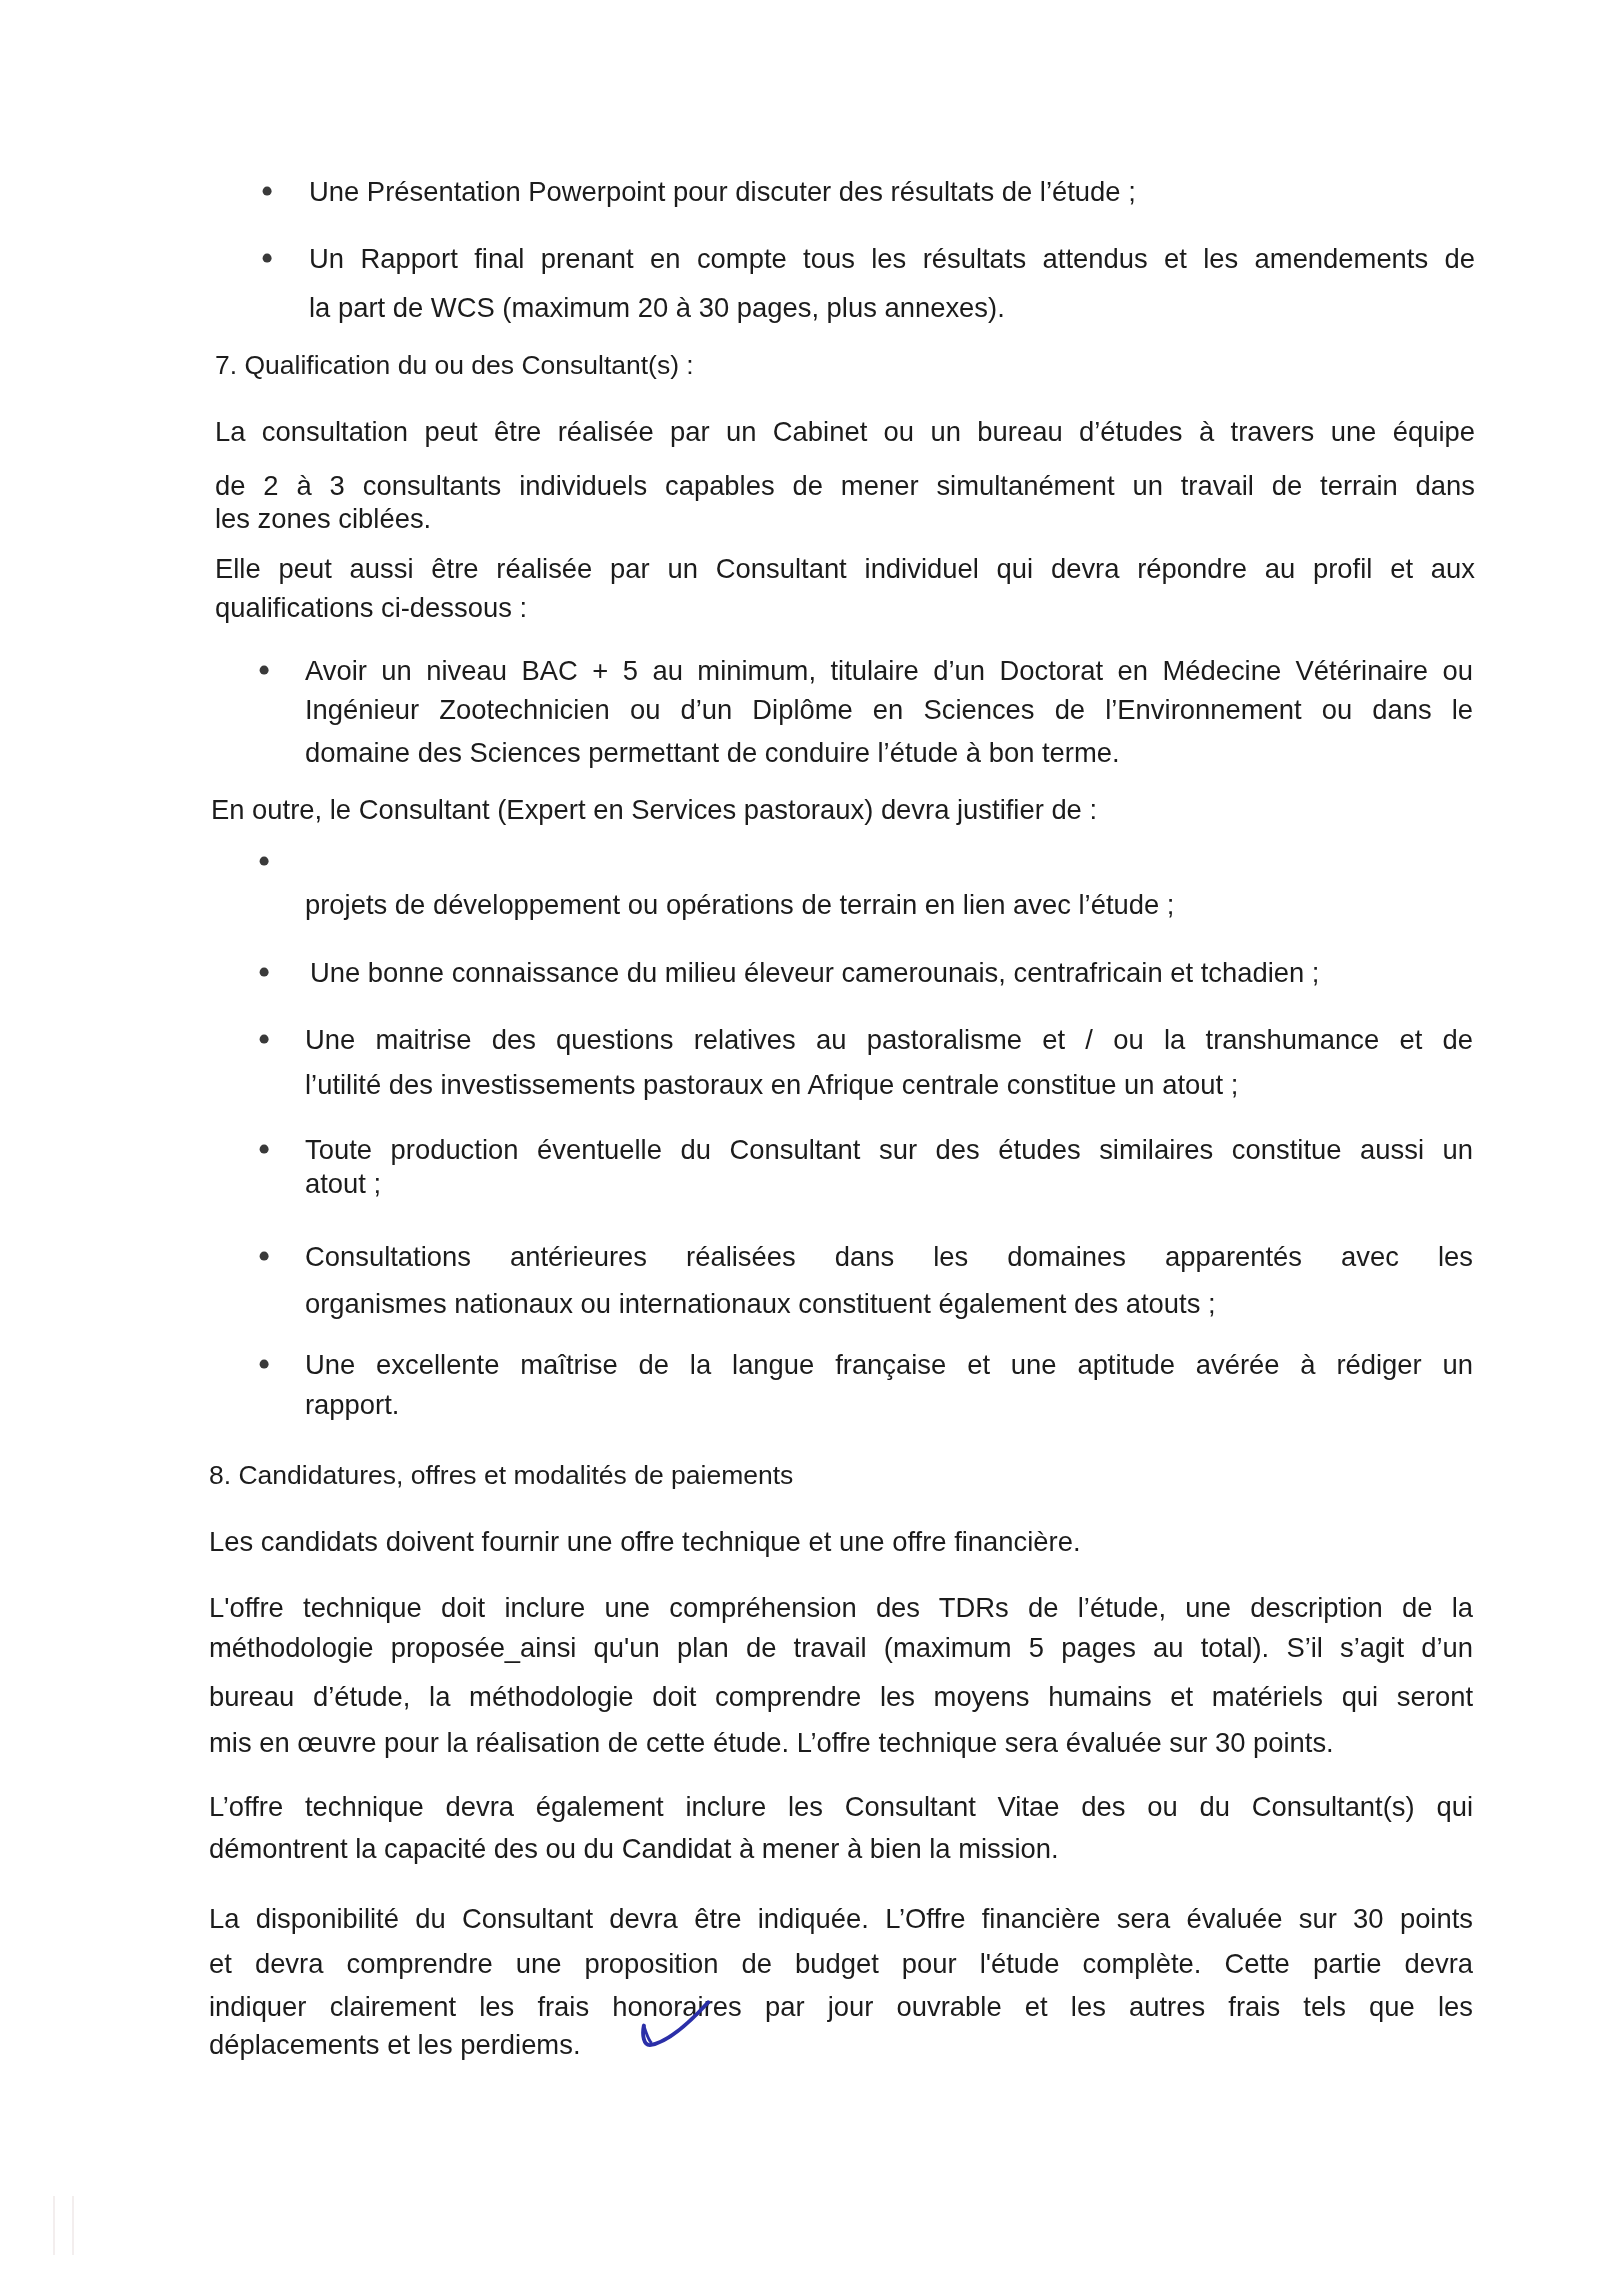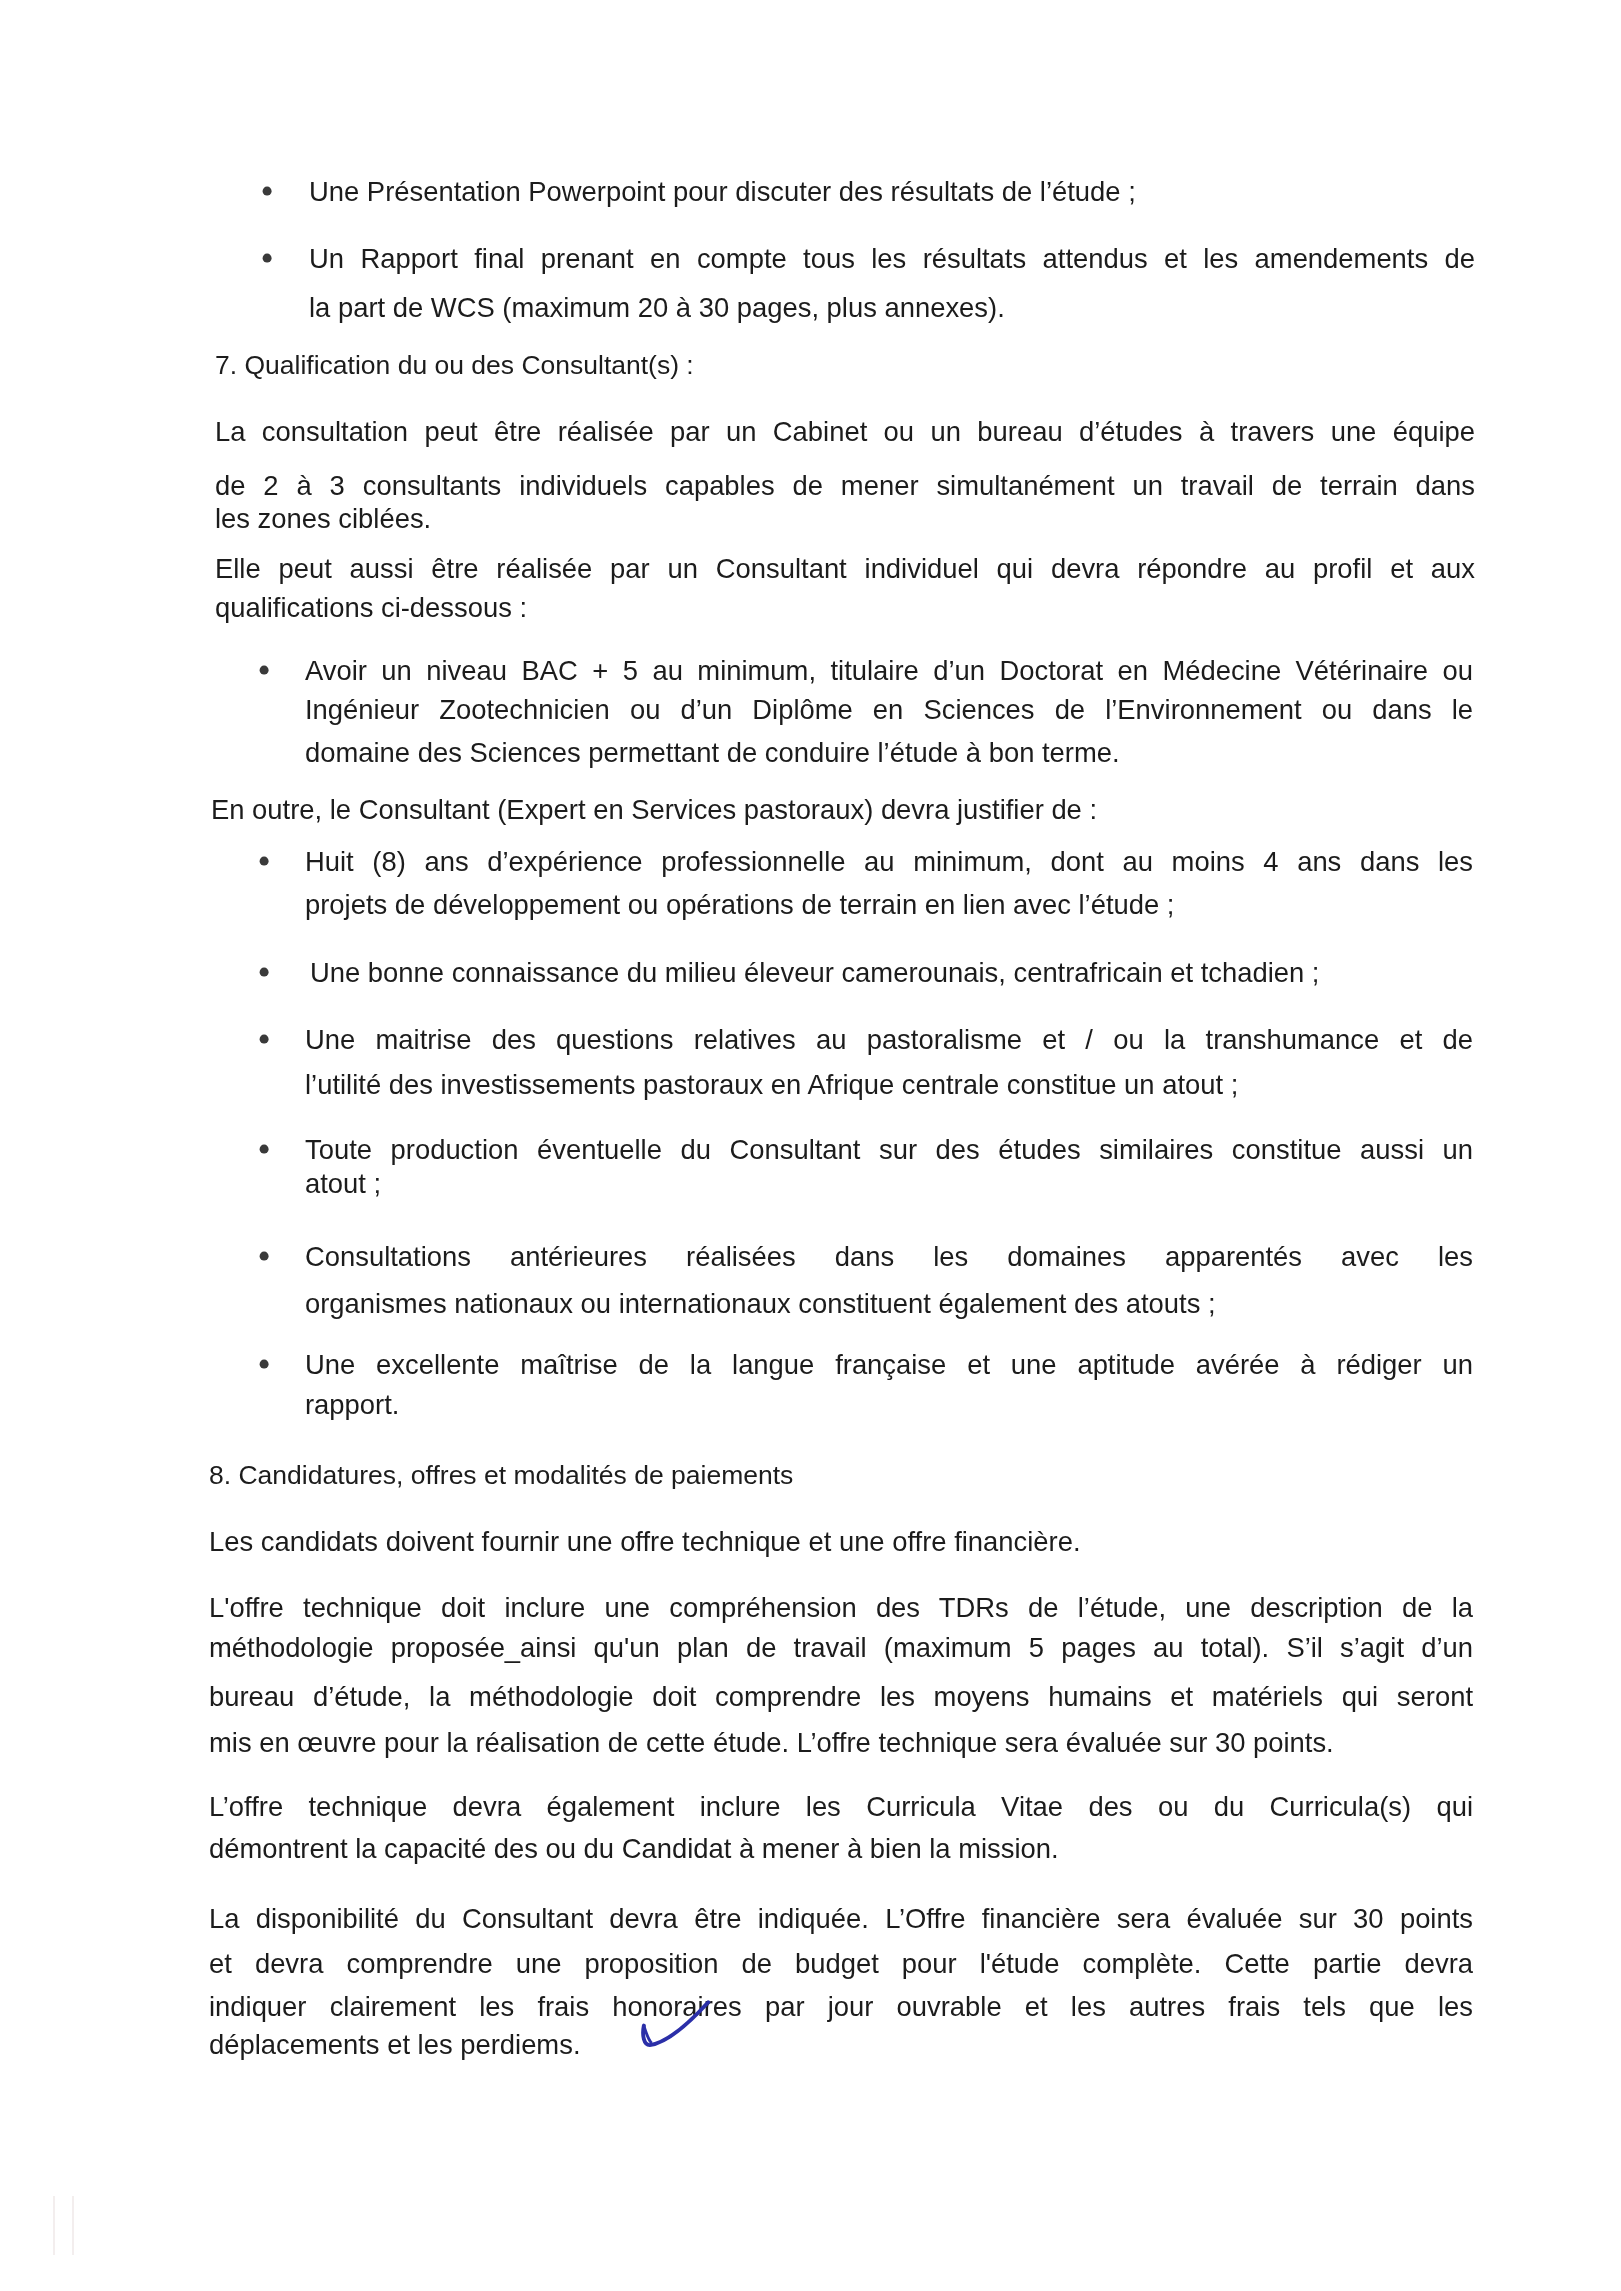--- a/index.html
+++ b/index.html
@@ -43,21 +43,20 @@
   <div class="line" style="left:183px;top:607px">qualifications ci-dessous :</div>
 
   <span class="bullet" style="left:232px;top:670px"></span>
   <div class="line just" style="left:273px;top:670px;width:1168px">Avoir un niveau BAC + 5 au minimum, titulaire d’un Doctorat en Médecine Vétérinaire ou</div>
   <div class="line just" style="left:273px;top:709px;width:1168px">Ingénieur Zootechnicien ou d’un Diplôme en Sciences de l’Environnement ou dans le</div>
   <div class="line" style="left:273px;top:752px">domaine des Sciences permettant de conduire l’étude à bon terme.</div>
 
   <div class="line" style="left:179px;top:809px">En outre, le Consultant (Expert en Services pastoraux) devra justifier de :</div>
 
   <span class="bullet" style="left:232px;top:861px"></span>
-  <div class="line just" style="left:273px;top:861px;width:1168px">Huit (8) ans d’expérience professionnelle au minimum, dont au moins 4 ans dans les</div>
   <div class="line" style="left:273px;top:904px">projets de développement ou opérations de terrain en lien avec l’étude ;</div>
 
   <span class="bullet" style="left:232px;top:972px"></span>
   <div class="line" style="left:278px;top:972px">Une bonne connaissance du milieu éleveur camerounais, centrafricain et tchadien ;</div>
 
   <span class="bullet" style="left:232px;top:1039px"></span>
   <div class="line just" style="left:273px;top:1039px;width:1168px">Une maitrise des questions relatives au pastoralisme et / ou la transhumance et de</div>
   <div class="line" style="left:273px;top:1084px">l’utilité des investissements pastoraux en Afrique centrale constitue un atout ;</div>
 
   <span class="bullet" style="left:232px;top:1149px"></span>
@@ -74,21 +73,21 @@
 
   <div class="line bold" style="left:177px;top:1475px">8. Candidatures, offres et modalités de paiements</div>
 
   <div class="line" style="left:177px;top:1541px">Les candidats doivent fournir une offre technique et une offre financière.</div>
 
   <div class="line just" style="left:177px;top:1607px;width:1264px">L'offre technique doit inclure une compréhension des TDRs de l’étude, une description de la</div>
   <div class="line just" style="left:177px;top:1647px;width:1264px">méthodologie proposée_ainsi qu'un plan de travail (maximum 5 pages au total). S’il s’agit d’un</div>
   <div class="line just" style="left:177px;top:1696px;width:1264px">bureau d’étude, la méthodologie doit comprendre les moyens humains et matériels qui seront</div>
   <div class="line" style="left:177px;top:1742px">mis en œuvre pour la réalisation de cette étude. L’offre technique sera évaluée sur 30 points.</div>
 
-  <div class="line just" style="left:177px;top:1806px;width:1264px">L’offre technique devra également inclure les Curricula Vitae des ou du Curricula(s) qui</div>
+  <div class="line just" style="left:177px;top:1806px;width:1264px">L’offre technique devra également inclure les Consultant Vitae des ou du Consultant(s) qui</div>
   <div class="line" style="left:177px;top:1848px">démontrent la capacité des ou du Candidat à mener à bien la mission.</div>
 
   <div class="line just" style="left:177px;top:1918px;width:1264px">La disponibilité du Consultant devra être indiquée. L’Offre financière sera évaluée sur 30 points</div>
   <div class="line just" style="left:177px;top:1963px;width:1264px">et devra comprendre une proposition de budget pour l'étude complète. Cette partie devra</div>
   <div class="line just" style="left:177px;top:2006px;width:1264px">indiquer clairement les frais honoraires par jour ouvrable et les autres frais tels que les</div>
   <div class="line" style="left:177px;top:2044px">déplacements et les perdiems.</div>
 
   <svg class="check" viewBox="0 0 80 60">
     <path d="M6 26 C4 36 6 46 12 46 C28 44 50 26 72 2" fill="none" stroke="#2b2fa8" stroke-width="4" stroke-linecap="round"></path>
     <path d="M6 26 C8 32 10 40 14 44" fill="none" stroke="#2b2fa8" stroke-width="3"></path>

